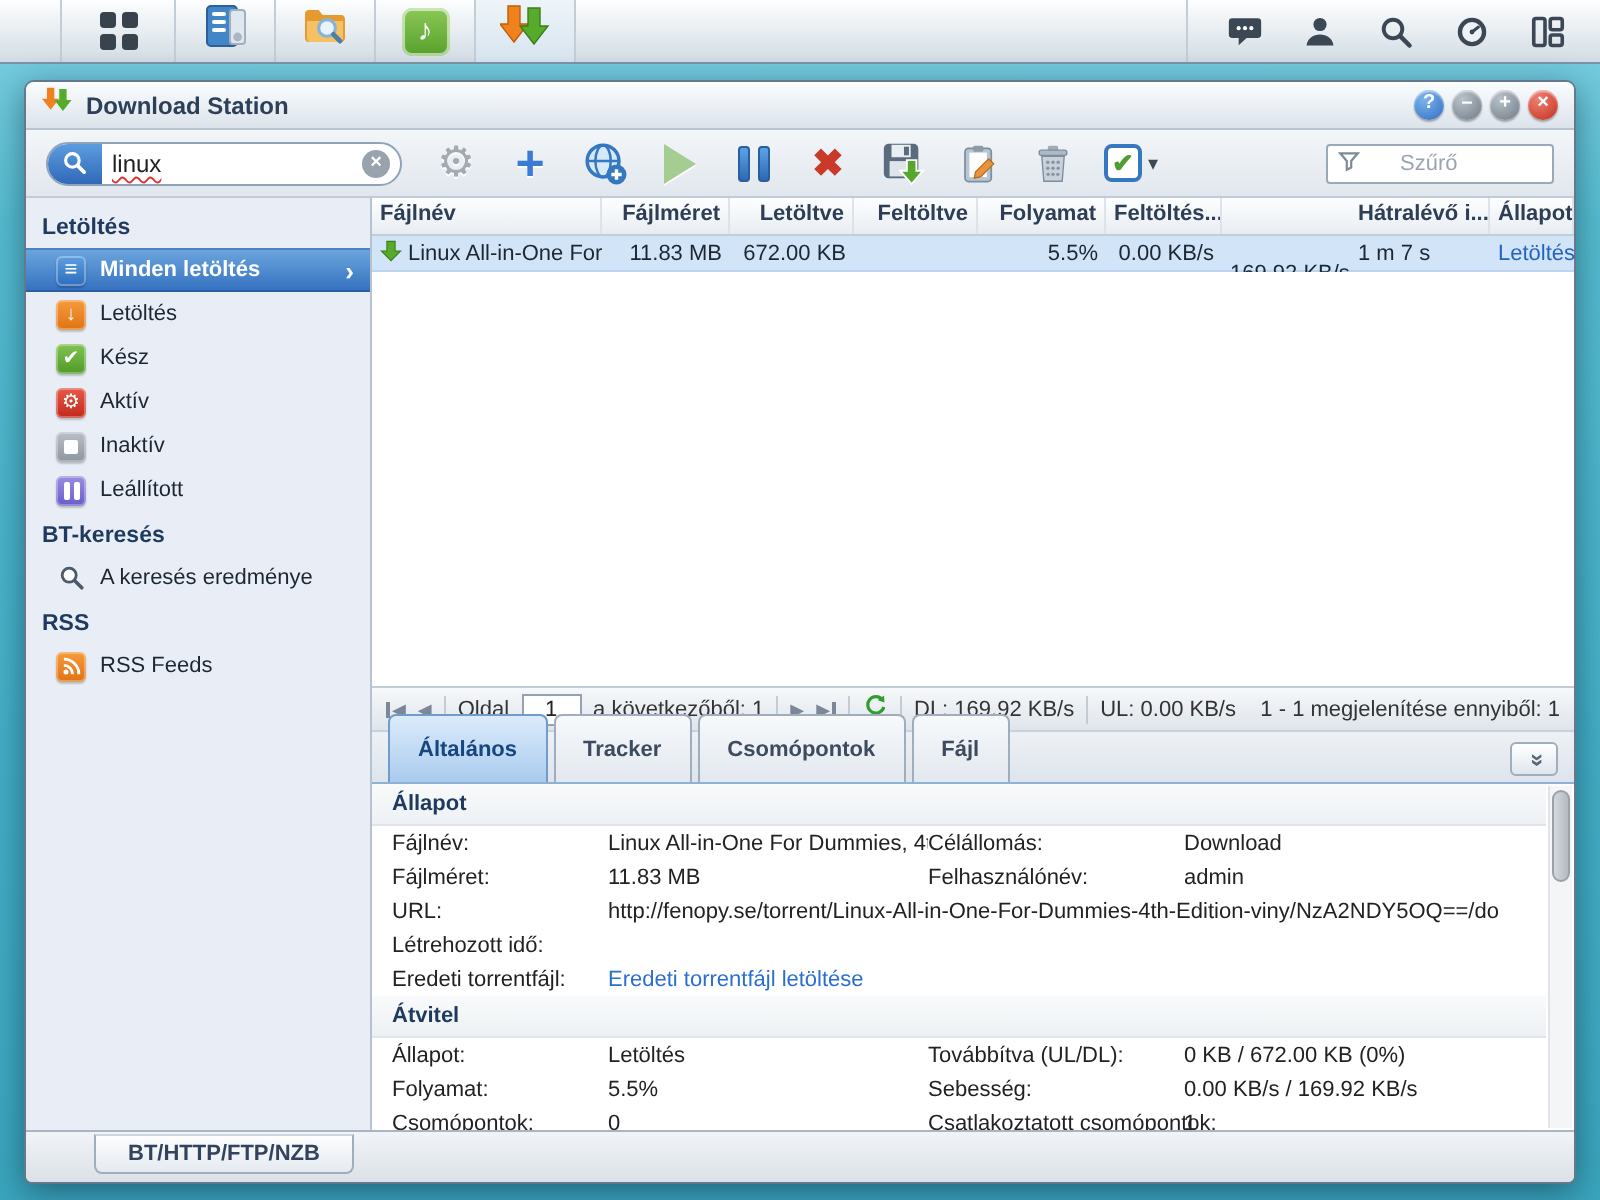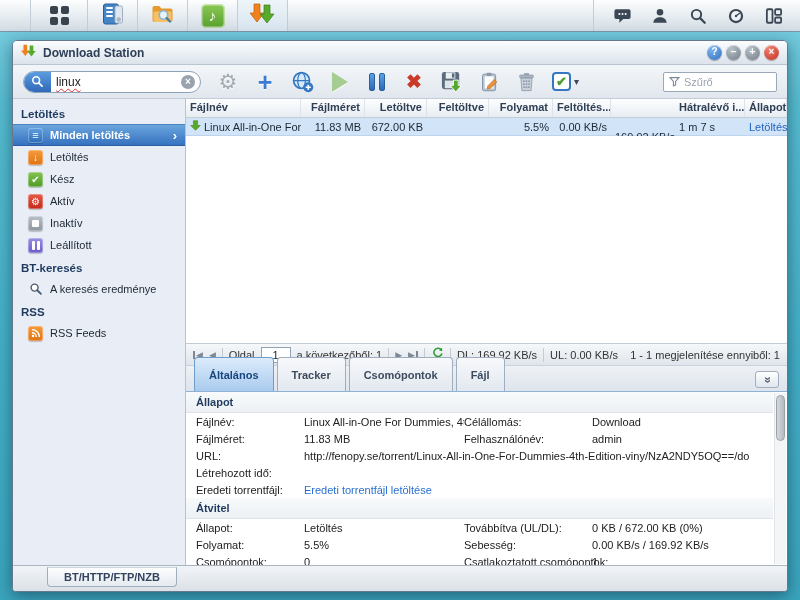--- a/index.html
+++ b/index.html
@@ -58,21 +58,21 @@
   .tb-play { width:0; height:0; border-left:16px solid #a5cd92; border-top:10px solid transparent;
     border-bottom:10px solid transparent; filter:drop-shadow(0 1px 0 #fff); }
   .tb-pause { display:flex; gap:4px; }
   .tb-pause i { width:6px; height:18px; background:linear-gradient(#5da2e6,#2d69b4);
     border:1px solid #2a5f9e; border-radius:2px; }
   .tb-select { display:flex; align-items:center; gap:3px; }
   .cbx { width:19px; height:19px; border:2px solid #3577c0; border-radius:4px; background:#fff;
     color:#4f9e2f; font-size:13px; font-weight:bold; display:flex; align-items:center; justify-content:center; }
   .caret { color:#3c4856; font-size:10px; }
   .filterbox { margin-left:auto; width:114px; height:20px; border:1px solid #9aa8b8; background:#fff;
-    border-radius:2px; display:flex; align-items:center; padding:0 5px; gap:4px; }
+    border-radius:2px; display:flex; align-items:center; padding:0 5px; gap:20px; }
   .filterbox input { border:none; outline:none; width:100%; font-size:11px; font-family:inherit; color:#333; }
   .filterbox input::placeholder { color:#9aa5b0; }
 
   
   .main { flex:1; display:flex; min-height:0; }
   .sidebar { width:173px; flex:none; background:#e9eef6; border-right:1px solid #b7c2cf;
     padding-top:3px; font-size:11px; overflow:hidden; }
   .sb-header { font-weight:bold; color:#1e3a5f; padding:6px 8px 4px; font-size:11.5px; }
   .sb-item { display:flex; align-items:center; gap:7px; height:22px; padding:0 8px 0 15px; color:#1c2733; }
   .sb-item.selected { background:linear-gradient(#6aa5dd,#3672c0); color:#fff; font-weight:bold;

